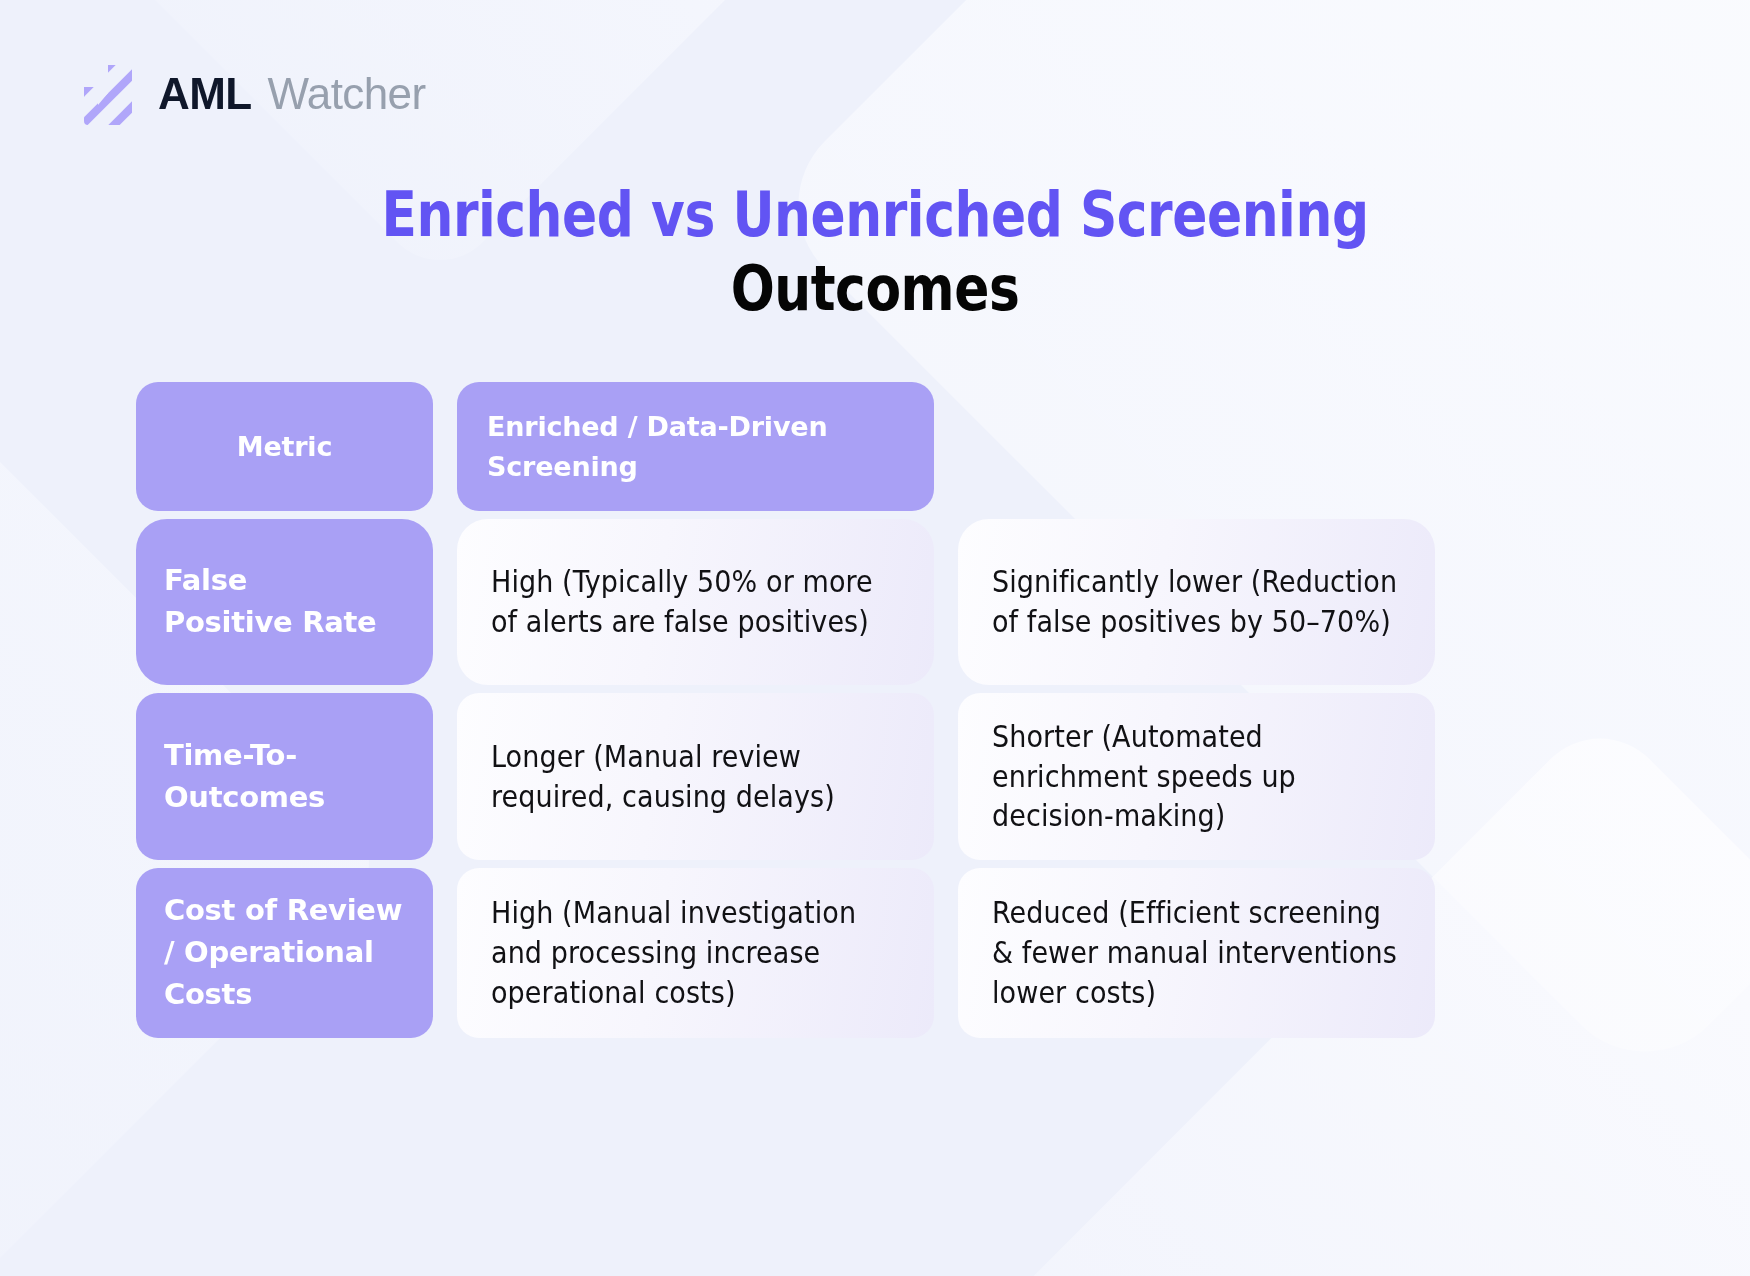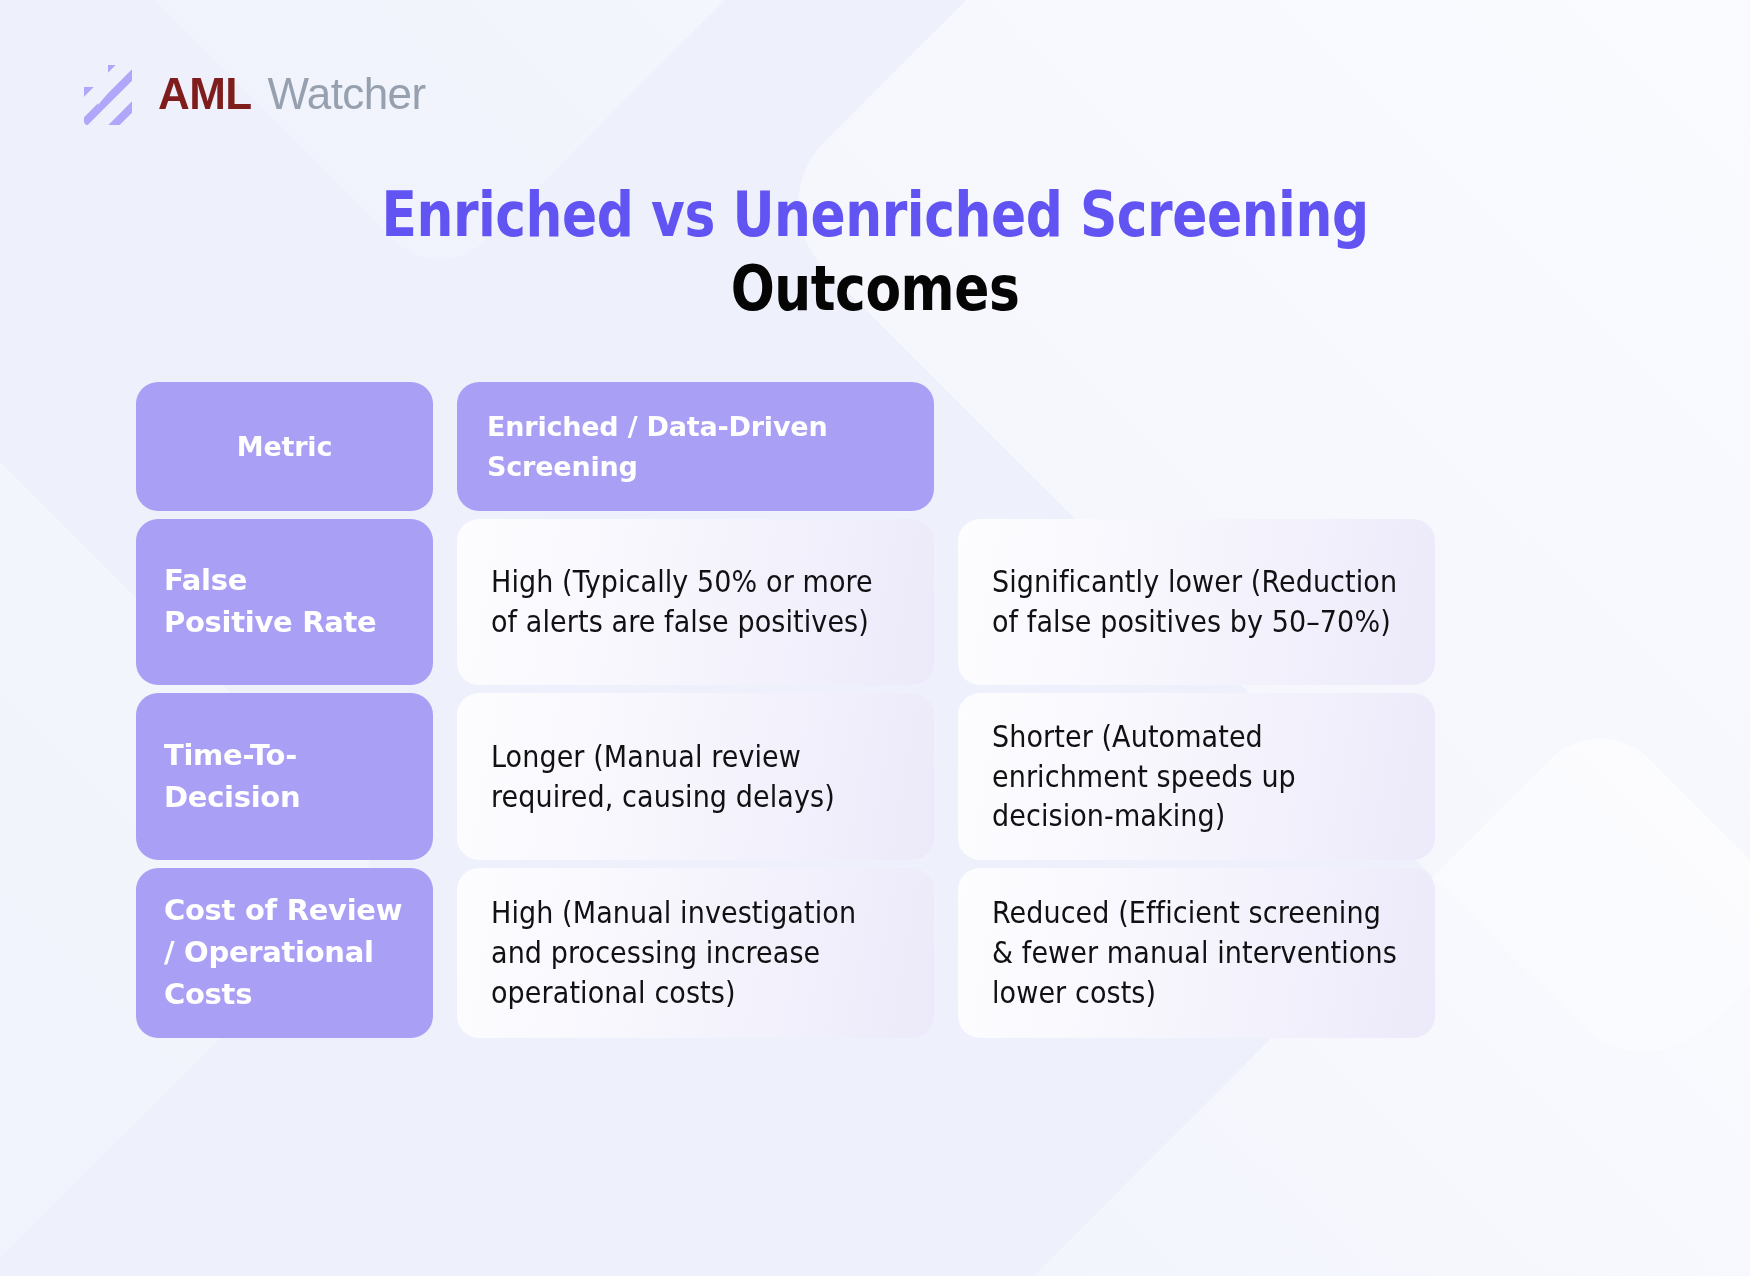--- a/index.html
+++ b/index.html
@@ -44,21 +44,21 @@
 
   
   #brand{
     position:absolute;left:80px;top:63px;
     display:flex;align-items:center;gap:22px;
   }
   #brand-mark{width:56px;height:62px;display:block;}
   #brand-text{
     font-size:44px;letter-spacing:-.6px;white-space:nowrap;line-height:1;
   }
-  #brand-aml{font-weight:bold;color:#7f1d1d;text-align:right;}
+  #brand-aml{font-weight:bold;color:#0f172a;text-align:right;}
   #brand-watcher{font-weight:normal;color:#97a0ae;margin-left:16px;}
 
   
   #title-block{
     position:absolute;left:0;right:0;top:178px;text-align:center;
   }
   .title-line{
     font-family:"Liberation Sans Narrow","DejaVu Sans Condensed","Liberation Sans",sans-serif;
     font-weight:bold;
     font-size:62px;
@@ -116,21 +116,21 @@
     color:#111114;
     font-family:"Liberation Sans Narrow","DejaVu Sans Condensed","Liberation Sans",sans-serif;
     font-weight:normal;
     font-size:30px;
     line-height:1.33;
     letter-spacing:.1px;
     display:flex;align-items:center;
     padding:22px 34px;
     box-sizing:border-box;
   }
-  .r-fp .metric-cell,.r-fp .data-cell{min-height:166px;}
+  .r-fp .metric-cell,.r-fp .data-cell{min-height:166px;border-radius:31px;}
   .r-tt .metric-cell,.r-tt .data-cell{min-height:167px;}
   .r-cr .metric-cell,.r-cr .data-cell{min-height:170px;}
 </style>
 </head>
 <body>
 
 <div id="bg-layer">
   <div class="bg-diag bg-tl"></div>
   <div class="bg-diag bg-tr"></div>
   <div class="bg-diag bg-br"></div>
@@ -173,21 +173,21 @@
 
     <div class="row r-fp">
       <div class="metric-cell col-metric">False
 Positive Rate</div>
       <div class="data-cell col-data">High (Typically 50% or more of alerts are false positives)</div>
       <div class="data-cell col-data">Significantly lower (Reduction of false positives by 50–70%)</div>
     </div>
 
     <div class="row r-tt">
       <div class="metric-cell col-metric">Time-To-
-Decision</div>
+Outcomes</div>
       <div class="data-cell col-data">Longer (Manual review required, causing delays)</div>
       <div class="data-cell col-data">Shorter (Automated enrichment speeds up decision-making)</div>
     </div>
 
     <div class="row r-cr">
       <div class="metric-cell col-metric">Cost of Review / Operational Costs</div>
       <div class="data-cell col-data">High (Manual investigation and processing increase operational costs)</div>
       <div class="data-cell col-data">Reduced (Efficient screening &amp; fewer manual interventions lower costs)</div>
     </div>
 

